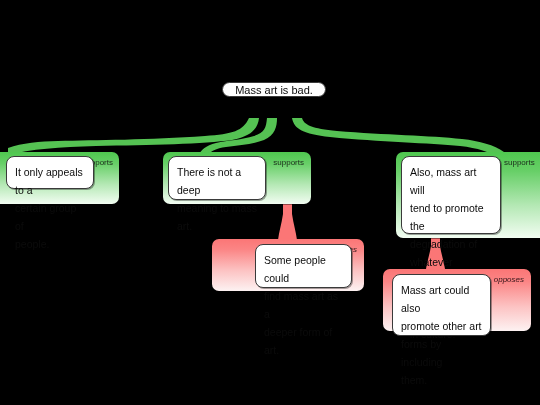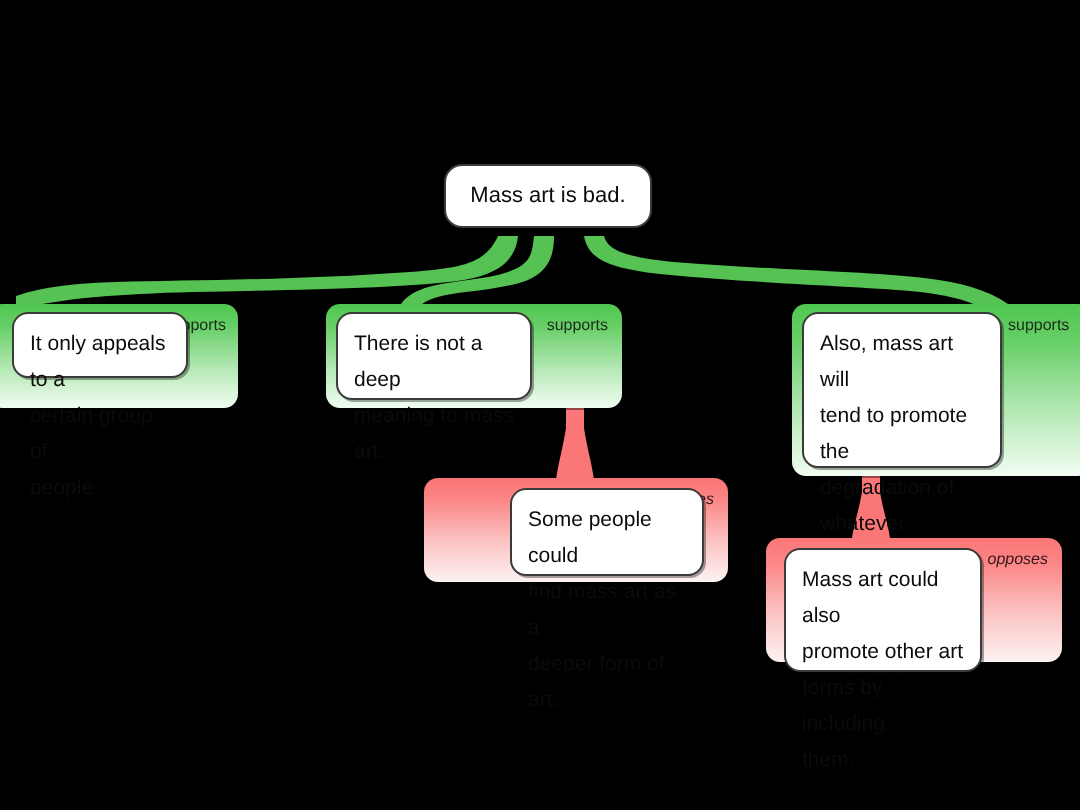--- a/index.html
+++ b/index.html
@@ -95,21 +95,21 @@
 
     <path d="M 292,118 C 294,129 303,134 330,137 C 380,142 430,143 460,146 C 478,148 490,152 497,158 L 504,152 C 494,145 480,141 462,139 C 430,135.5 385,135 337,131 C 312,128.5 304,125 302,118 Z" fill="#55c253"></path>
 
     <path d="M 283,198 L 292,198 L 292,214 C 293.5,224 296,232 297,240 L 278,240 C 279,232 281.5,224 283,214 Z" fill="#fb7676"></path>
     <rect x="281" y="196" width="13" height="2.6" fill="#fb7676"></rect>
 
     <path d="M 431,228 L 440,228 L 440,246 C 441.5,255 444,262 445,269 L 426,269 C 427,262 429.5,255 431,246 Z" fill="#fb7676"></path>
     <rect x="429" y="226" width="13" height="2.6" fill="#fb7676"></rect>
   </svg>
 
-  <div class="node root" style="left:222px; top:82px; width:104px; height:32px;">
+  <div class="node root" style="left:222px; top:82px; width:104px; height:15px;">
     <span class="root-text">Mass art is bad.</span>
   </div>
 
   <div class="node support" style="left:-6px; top:152px; width:125px; height:52px;">
     <span class="badge" style="right:6px; top:6px;">supports</span>
     <div class="card" style="left:12px; top:4px; width:88px; height:33px;">
       <span class="card-text">It only appeals to a
 certain group of
 people.</span>
     </div>

